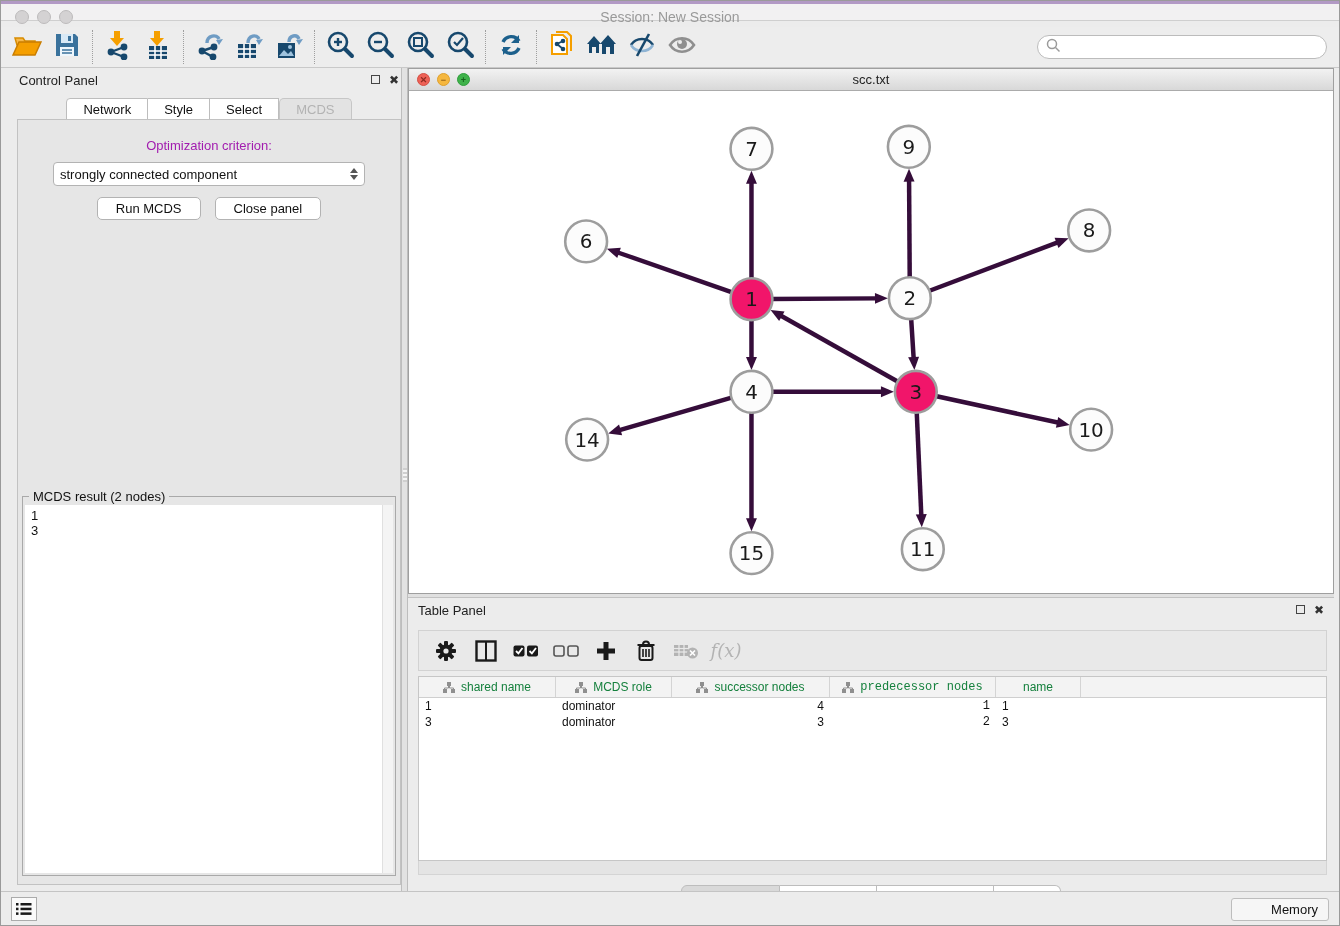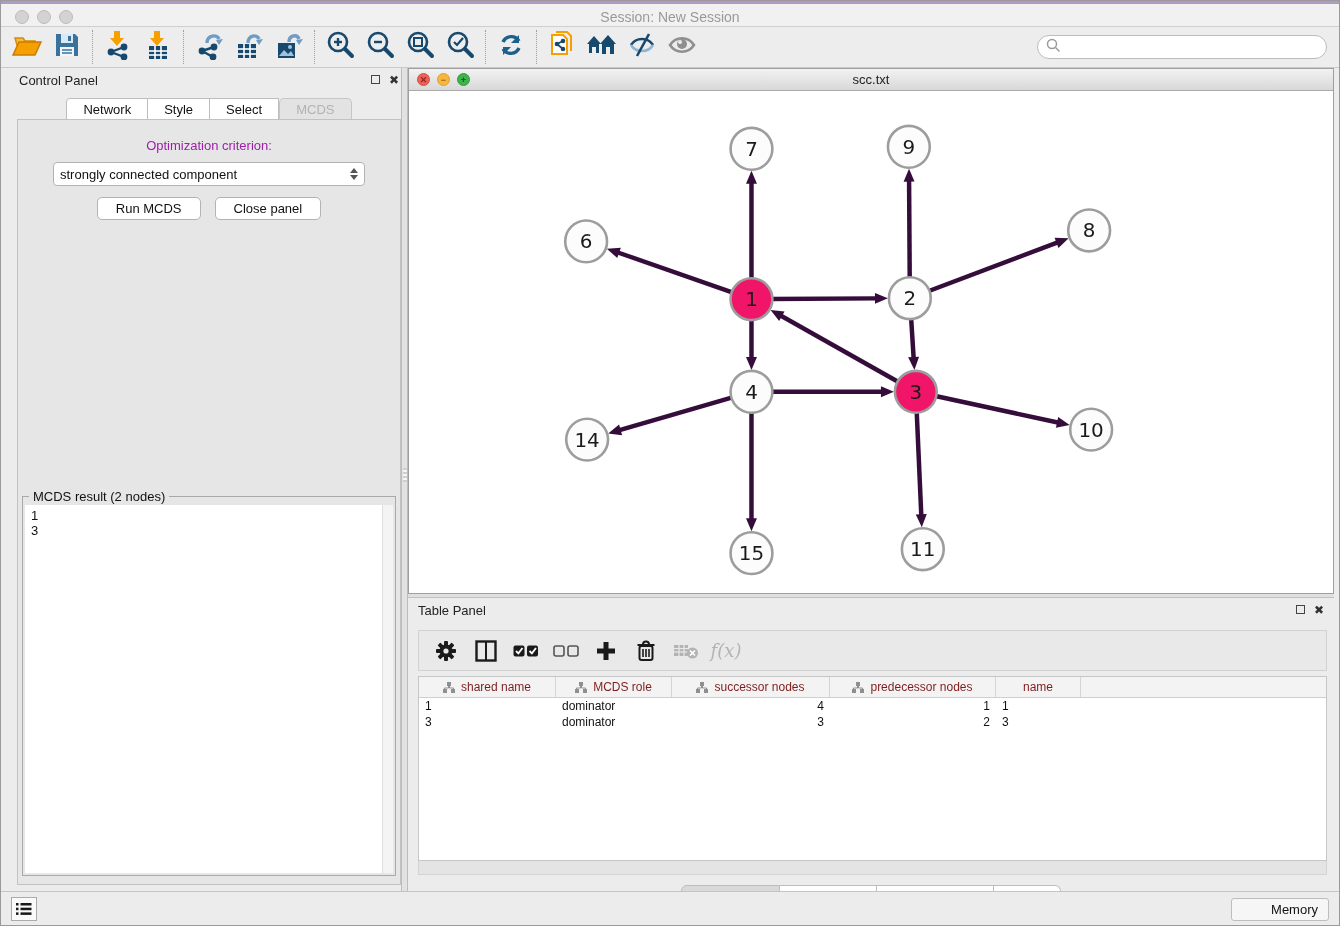--- a/index.html
+++ b/index.html
@@ -2,21 +2,21 @@
 <html><head>
 <meta charset="utf-8">
 <style>
   * { margin:0; padding:0; box-sizing:border-box; }
   html,body { width:1340px; height:926px; overflow:hidden;
     font-family:"Liberation Sans", sans-serif; background:#ececec; }
   .app { position:relative; width:1340px; height:926px; background:#ececec;
     border:1px solid #9a9a9a; }
 
   
-  .titlebar { position:absolute; top:0; left:0; right:0; height:26px;
+  .titlebar { position:absolute; top:0; left:0; right:0; height:20px;
     background:#f2f1f2; border-top:3px solid #b299c5; border-bottom:1px solid #cfcfcf; }
   .traffic { position:absolute; top:6px; left:14px; display:flex; gap:8px; }
   .traffic .dot { width:14px; height:14px; border-radius:50%;
     background:#d4d2d3; border:1px solid #bdbbbc; }
   .win-title { position:absolute; top:5px; left:0; right:0; text-align:center;
     font-size:14px; color:#9a9a9a; }
 
   
   .toolbar { position:absolute; top:26px; left:0; right:0; height:41px;
     background:#ededed; border-bottom:1px solid #c9c9c9;
@@ -103,25 +103,25 @@
   .tp-toolbar { position:absolute; left:10px; right:7px; top:32px; height:41px;
     background:#e9e9e9; border:1px solid #d2d2d2;
     display:flex; align-items:center; gap:14px; padding-left:14px; }
   .tp-ico { width:26px; height:26px; display:flex; align-items:center; justify-content:center; }
   .fx { font-family:"DejaVu Serif", serif; font-style:italic; font-size:18px; color:#b3b3b3; }
 
   .tp-table { position:absolute; left:10px; right:7px; top:78px; height:185px;
     background:#fff; border:1px solid #c6c6c6; font-size:12px; }
   .thead { display:flex; height:21px; background:#f3f3f3; border-bottom:1px solid #cfcfcf; }
   .th { display:flex; align-items:center; justify-content:center; gap:6px;
-    border-right:1px solid #d4d4d4; color:#7f1d1d; }
+    border-right:1px solid #d4d4d4; color:#15803d; }
   .trow { display:flex; height:16px; align-items:center; }
   .td { padding:0 6px; color:#111; overflow:hidden; white-space:nowrap; }
   .c0 { width:137px; } .c1 { width:116px; } .c2 { width:158px; }
-  .c3 { width:166px; } .c4 { width:85px; }
+  .c3 { width:166px;font-family:Liberation Mono, monospace; } .c4 { width:85px; }
   .num { text-align:right; }
 
   .tp-scrollstrip { position:absolute; left:10px; right:7px; top:263px; height:14px;
     background:#e4e4e4; border:1px solid #d4d4d4; border-top:none; }
 
   .tp-tabs { position:absolute; left:0; right:0; top:287px; height:23px;
     display:flex; justify-content:center; }
   .tp-tab { height:23px; padding:0 14px; background:#fff; border:1px solid #bdbdbd;
     border-left:none; font-size:13px; font-weight:bold; display:flex; align-items:center;
     color:#111; }

